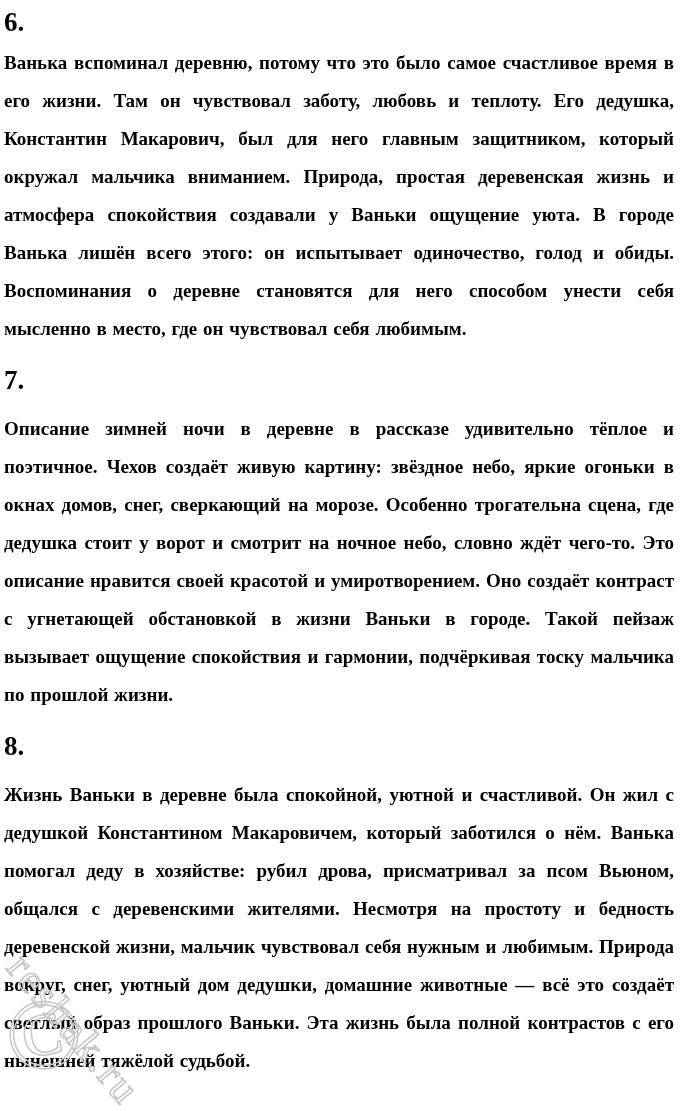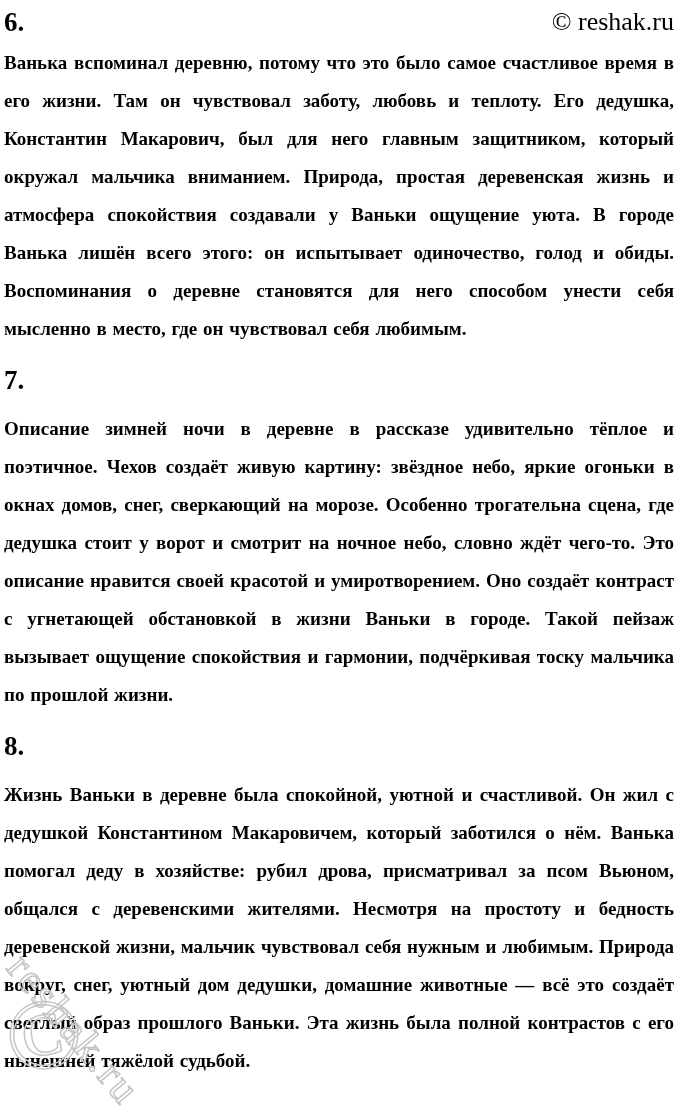--- a/index.html
+++ b/index.html
@@ -75,21 +75,20 @@
     transform-origin: 0 0;
   }
 </style>
 </head>
 <body>
 
 <div class="page">
 
   <div class="header-row">
     <span class="section-num">6.</span>
-    <span class="site-credit">© reshak.ru</span>
   </div>
 
   <p class="para first-para">Ванька вспоминал деревню, потому что это было самое счастливое время в его жизни. Там он чувствовал заботу, любовь и теплоту. Его дедушка, Константин Макарович, был для него главным защитником, который окружал мальчика вниманием. Природа, простая деревенская жизнь и атмосфера спокойствия создавали у Ваньки ощущение уюта. В городе Ванька лишён всего этого: он испытывает одиночество, голод и обиды. Воспоминания о деревне становятся для него способом унести себя мысленно в место, где он чувствовал себя любимым.</p>
 
   <div class="section-heading">7.</div>
 
   <p class="para">Описание зимней ночи в деревне в рассказе удивительно тёплое и поэтичное. Чехов создаёт живую картину: звёздное небо, яркие огоньки в окнах домов, снег, сверкающий на морозе. Особенно трогательна сцена, где дедушка стоит у ворот и смотрит на ночное небо, словно ждёт чего-то. Это описание нравится своей красотой и умиротворением. Оно создаёт контраст с угнетающей обстановкой в жизни Ваньки в городе. Такой пейзаж вызывает ощущение спокойствия и гармонии, подчёркивая тоску мальчика по прошлой жизни.</p>
 
   <div class="section-heading">8.</div>
 

